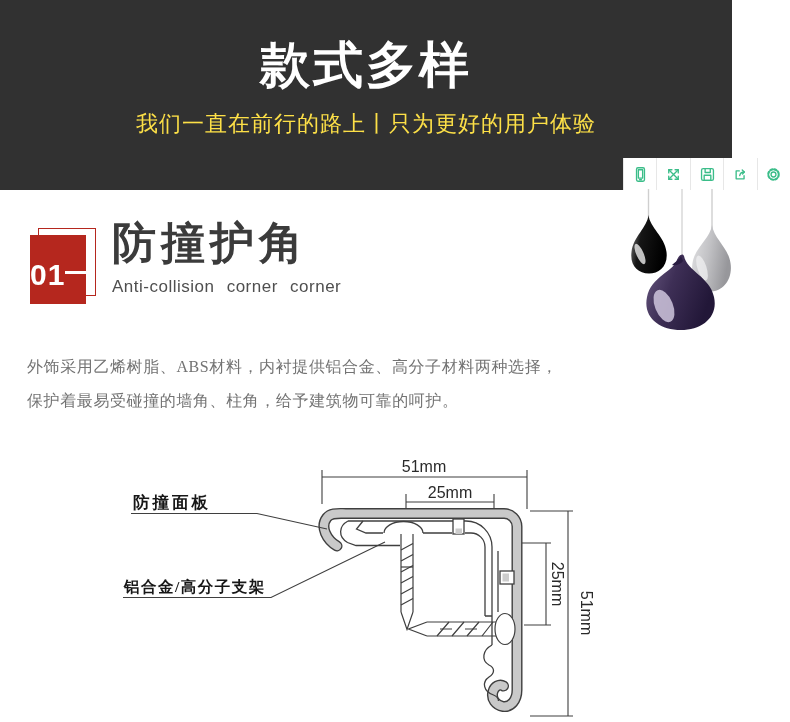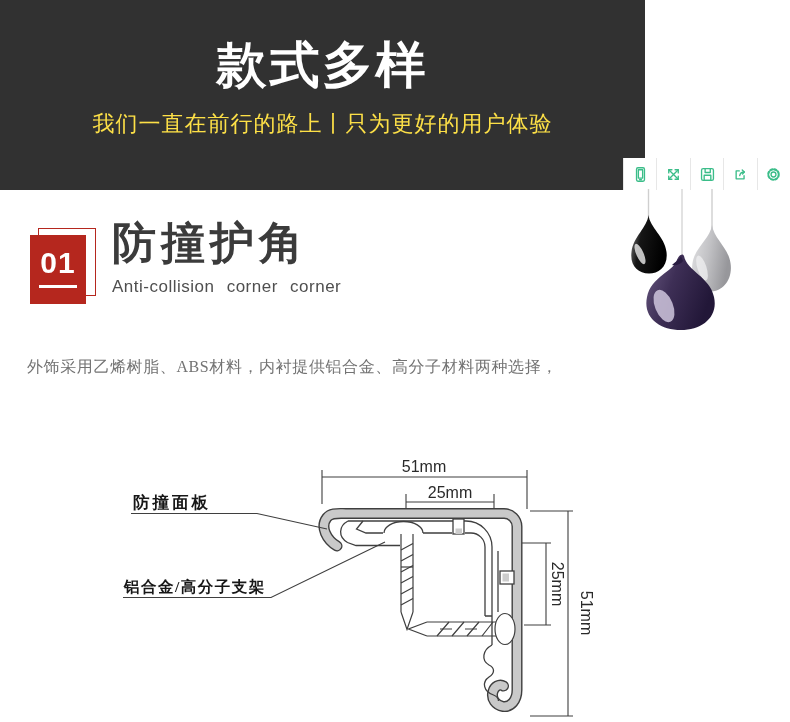--- a/index.html
+++ b/index.html
@@ -1,32 +1,32 @@
 <!DOCTYPE html>
 <html style="--banner-bg: #313131; --accent: #b5271e; --icon-green: #3bbd89;"><head>
 <meta charset="utf-8">
 <style>
   html,body{margin:0;padding:0;}
   body{font-family:"Liberation Sans",sans-serif;background:#fff;}
   .page{position:relative;width:790px;height:722px;background:#fff;overflow:hidden;}
 
   
-  .banner{position:absolute;left:0;top:0;width:645px;height:190px;background:var(--banner-bg,#313131);text-align:center;}
+  .banner{position:absolute;left:0;top:0;width:732px;height:190px;background:var(--banner-bg,#313131);text-align:center;}
   .banner-title{margin:0;padding-top:38px;font-size:50px;line-height:1.1;font-weight:bold;color:#ffffff;letter-spacing:3px;font-family:"Liberation Sans",sans-serif;}
   .banner-sub{margin:16px 0 0;font-size:22px;color:#fde047;letter-spacing:1px;}
 
   
   .toolbar{position:absolute;right:0;top:158px;width:167px;height:32px;background:#fff;display:flex;box-sizing:border-box;}
   .tool-cell{flex:1;display:flex;align-items:center;justify-content:center;border-left:1px solid #e7e7e7;cursor:pointer;}
   .tool-cell:first-child{border-left:1px solid #e7e7e7;}
   .tool-cell svg{stroke:var(--icon-green,#3bbd89);fill:none;stroke-width:1.7;stroke-linecap:round;stroke-linejoin:round;}
 
   
   .badge-outline{position:absolute;left:38px;top:228px;width:56px;height:66px;border:1px solid var(--accent,#b5271e);background:transparent;}
-  .badge{position:absolute;left:30px;top:235px;width:56px;height:69px;background:var(--accent,#b5271e);display:flex;flex-direction:column;align-items:center;}
+  .badge{position:absolute;left:30px;top:235px;width:56px;height:69px;background:var(--accent,#b5271e);display:flex;flex-direction:row;align-items:center;}
   .badge-num{color:#fff;font-size:30px;font-weight:bold;margin-top:11px;letter-spacing:1px;}
   .badge-bar{width:38px;height:3px;background:#fff;margin-top:5px;}
   .sec-head{position:absolute;left:112px;top:218px;}
   .sec-title{margin:0;font-size:44px;font-weight:bold;color:#3b3b3b;letter-spacing:5px;line-height:1.15;}
   .sec-sub{margin:8px 0 0;font-size:17px;color:#4f4f4f;word-spacing:7px;letter-spacing:0.5px;}
 
   
   .desc{position:absolute;left:27px;top:350px;width:748px;font-family:"Liberation Serif",serif;font-size:16px;line-height:34px;color:#737373;letter-spacing:0.6px;}
 
   
@@ -125,20 +125,21 @@
     <div class="badge-num">01</div>
     <div class="badge-bar"></div>
   </div>
   <div class="sec-head">
     <h2 class="sec-title">防撞护角</h2>
     <p class="sec-sub">Anti-collision  corner  corner</p>
   </div>
 
   <div class="desc">
     <div>外饰采用乙烯树脂、ABS材料，内衬提供铝合金、高分子材料两种选择，</div>
+    <div>保护着最易受碰撞的墙角、柱角，给予建筑物可靠的呵护。</div>
   </div>
 
   <svg class="diagram" width="500" height="277" viewBox="100 445 500 277">
 
     <g stroke="#3f3f3f" stroke-width="1.1" fill="none">
       <path d="M322,477 H527 M322,470 V504 M527,470 V509"></path>
       <path d="M406,502 H494 M406,494 V510 M494,494 V510"></path>
       <path d="M546,543 V625 M515,543 H551 M524,625 H551"></path>
       <path d="M568,511 V716 M530,511 H573 M530,716 H573"></path>
     </g>

